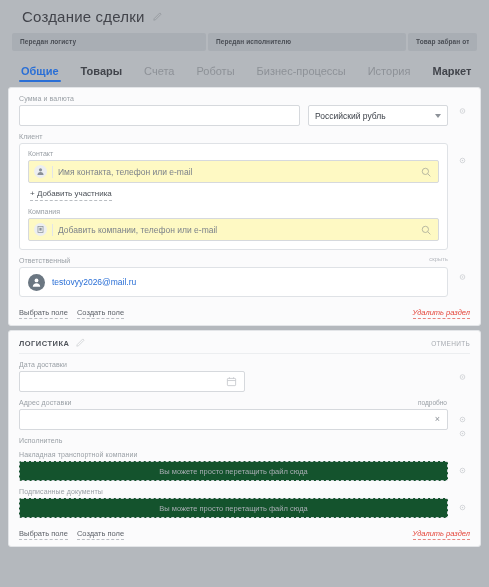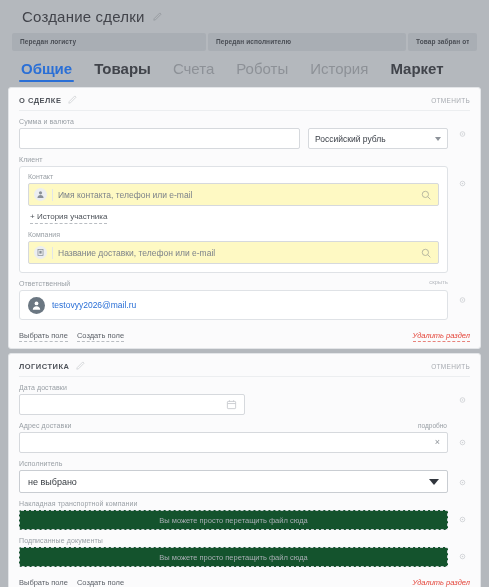--- a/index.html
+++ b/index.html
@@ -76,21 +76,21 @@
 
   
   .tabs {
     display: flex;
     align-items: flex-end;
     gap: 0;
     padding: 8px 10px 0 10px;
     height: 24px;
   }
   .tab {
-    font-size: 15px;
+    font-size: 11px;
     color: #8d9197;
     padding: 0 11px 6px 11px;
     position: relative;
     white-space: nowrap;
     cursor: pointer;
   }
   .tab.dark { color: #41444b; font-weight: bold; }
   .tab.active {
     color: #2a6fd6;
     font-weight: bold;
@@ -415,35 +415,27 @@
   <div class="stage s1">Передан логисту</div>
   <div class="stage s2">Передан исполнителю</div>
   <div class="stage s3">Товар забран от поставщика</div>
 </div>
 
 <div class="tabs">
   <div class="tab active">Общие</div>
   <div class="tab dark">Товары</div>
   <div class="tab">Счета</div>
   <div class="tab">Роботы</div>
+  <div class="tab">Бизнес-процессы</div>
   <div class="tab">История</div>
   <div class="tab dark">Маркет</div>
 
 </div>
 
 <div class="card">
-  <div class="card-head">
-    <div class="card-head-left">
-      <span class="card-title">О СДЕЛКЕ</span>
-      <svg class="pencil-icon" viewBox="0 0 16 16">
-        <path d="M12.5 1.5l2 2-9 9-2.6.6.6-2.6z" fill="none" stroke="#9ba0a6" stroke-width="1.3"></path>
-      </svg>
-    </div>
-    <span class="card-cancel">ОТМЕНИТЬ</span>
-  </div>
 
   <div class="field">
     <span class="field-label">Сумма и валюта</span>
     <div class="row-2">
       <div class="input amount-box"></div>
       <div class="input currency-box">
         <span>Российский рубль</span>
         <i class="sel-chev"></i>
       </div>
     </div>
@@ -464,31 +456,31 @@
               <path d="M2.6 14c0-3 2.4-5 5.4-5s5.4 2 5.4 5z" fill="#8a9097"></path>
             </svg>
         </span>
         <span class="divider-v"></span>
         <span class="search-ph">Имя контакта, телефон или e-mail</span>
         <svg class="mag" viewBox="0 0 16 16">
           <circle cx="7" cy="7" r="5" fill="none" stroke="#6f757c" stroke-width="1.4"></circle>
           <line x1="10.8" y1="10.8" x2="15" y2="15" stroke="#6f757c" stroke-width="1.4"></line>
         </svg>
       </div>
-      <span class="dashed-link">+ История участника</span>
+      <span class="dashed-link">+ Добавить участника</span>
       <span class="sub-label">Компания</span>
       <div class="search-input">
         <span class="ico-circle">
           <svg width="9" height="9" viewBox="0 0 16 16">
               <rect x="3.5" y="2.5" width="9" height="11" fill="none" stroke="#8a9097" stroke-width="1.3"></rect>
               <rect x="6" y="5" width="4" height="5" fill="#8a9097"></rect>
             </svg>
         </span>
         <span class="divider-v"></span>
-        <span class="search-ph">Название доставки, телефон или e-mail</span>
+        <span class="search-ph">Добавить компании, телефон или e-mail</span>
         <svg class="mag" viewBox="0 0 16 16">
           <circle cx="7" cy="7" r="5" fill="none" stroke="#6f757c" stroke-width="1.4"></circle>
           <line x1="10.8" y1="10.8" x2="15" y2="15" stroke="#6f757c" stroke-width="1.4"></line>
         </svg>
       </div>
     </div>
     <svg class="gear" viewBox="0 0 20 20" style="top:22px;transform:none;">
       <circle cx="10" cy="10" r="4.2" fill="none" stroke="#9ca1a7" stroke-width="1.6"></circle>
       <circle cx="10" cy="10" r="1.4" fill="#9ca1a7"></circle>
     </svg>
@@ -557,24 +549,20 @@
       <span class="x-clear">×</span>
     </div>
     <svg class="gear at-input" viewBox="0 0 20 20">
       <circle cx="10" cy="10" r="4.2" fill="none" stroke="#9ca1a7" stroke-width="1.6"></circle>
       <circle cx="10" cy="10" r="1.4" fill="#9ca1a7"></circle>
     </svg>
   </div>
 
   <div class="field">
     <span class="field-label">Исполнитель</span>
-    <div class="exec-select">
-      <span>не выбрано</span>
-      <i class="sel-chev big"></i>
-    </div>
     <svg class="gear at-input" viewBox="0 0 20 20">
       <circle cx="10" cy="10" r="4.2" fill="none" stroke="#9ca1a7" stroke-width="1.6"></circle>
       <circle cx="10" cy="10" r="1.4" fill="#9ca1a7"></circle>
     </svg>
   </div>
 
   <div class="field">
     <span class="field-label">Накладная транспортной компании</span>
     <div class="dropzone">Вы можете просто перетащить файл сюда</div>
     <svg class="gear at-input" viewBox="0 0 20 20">

